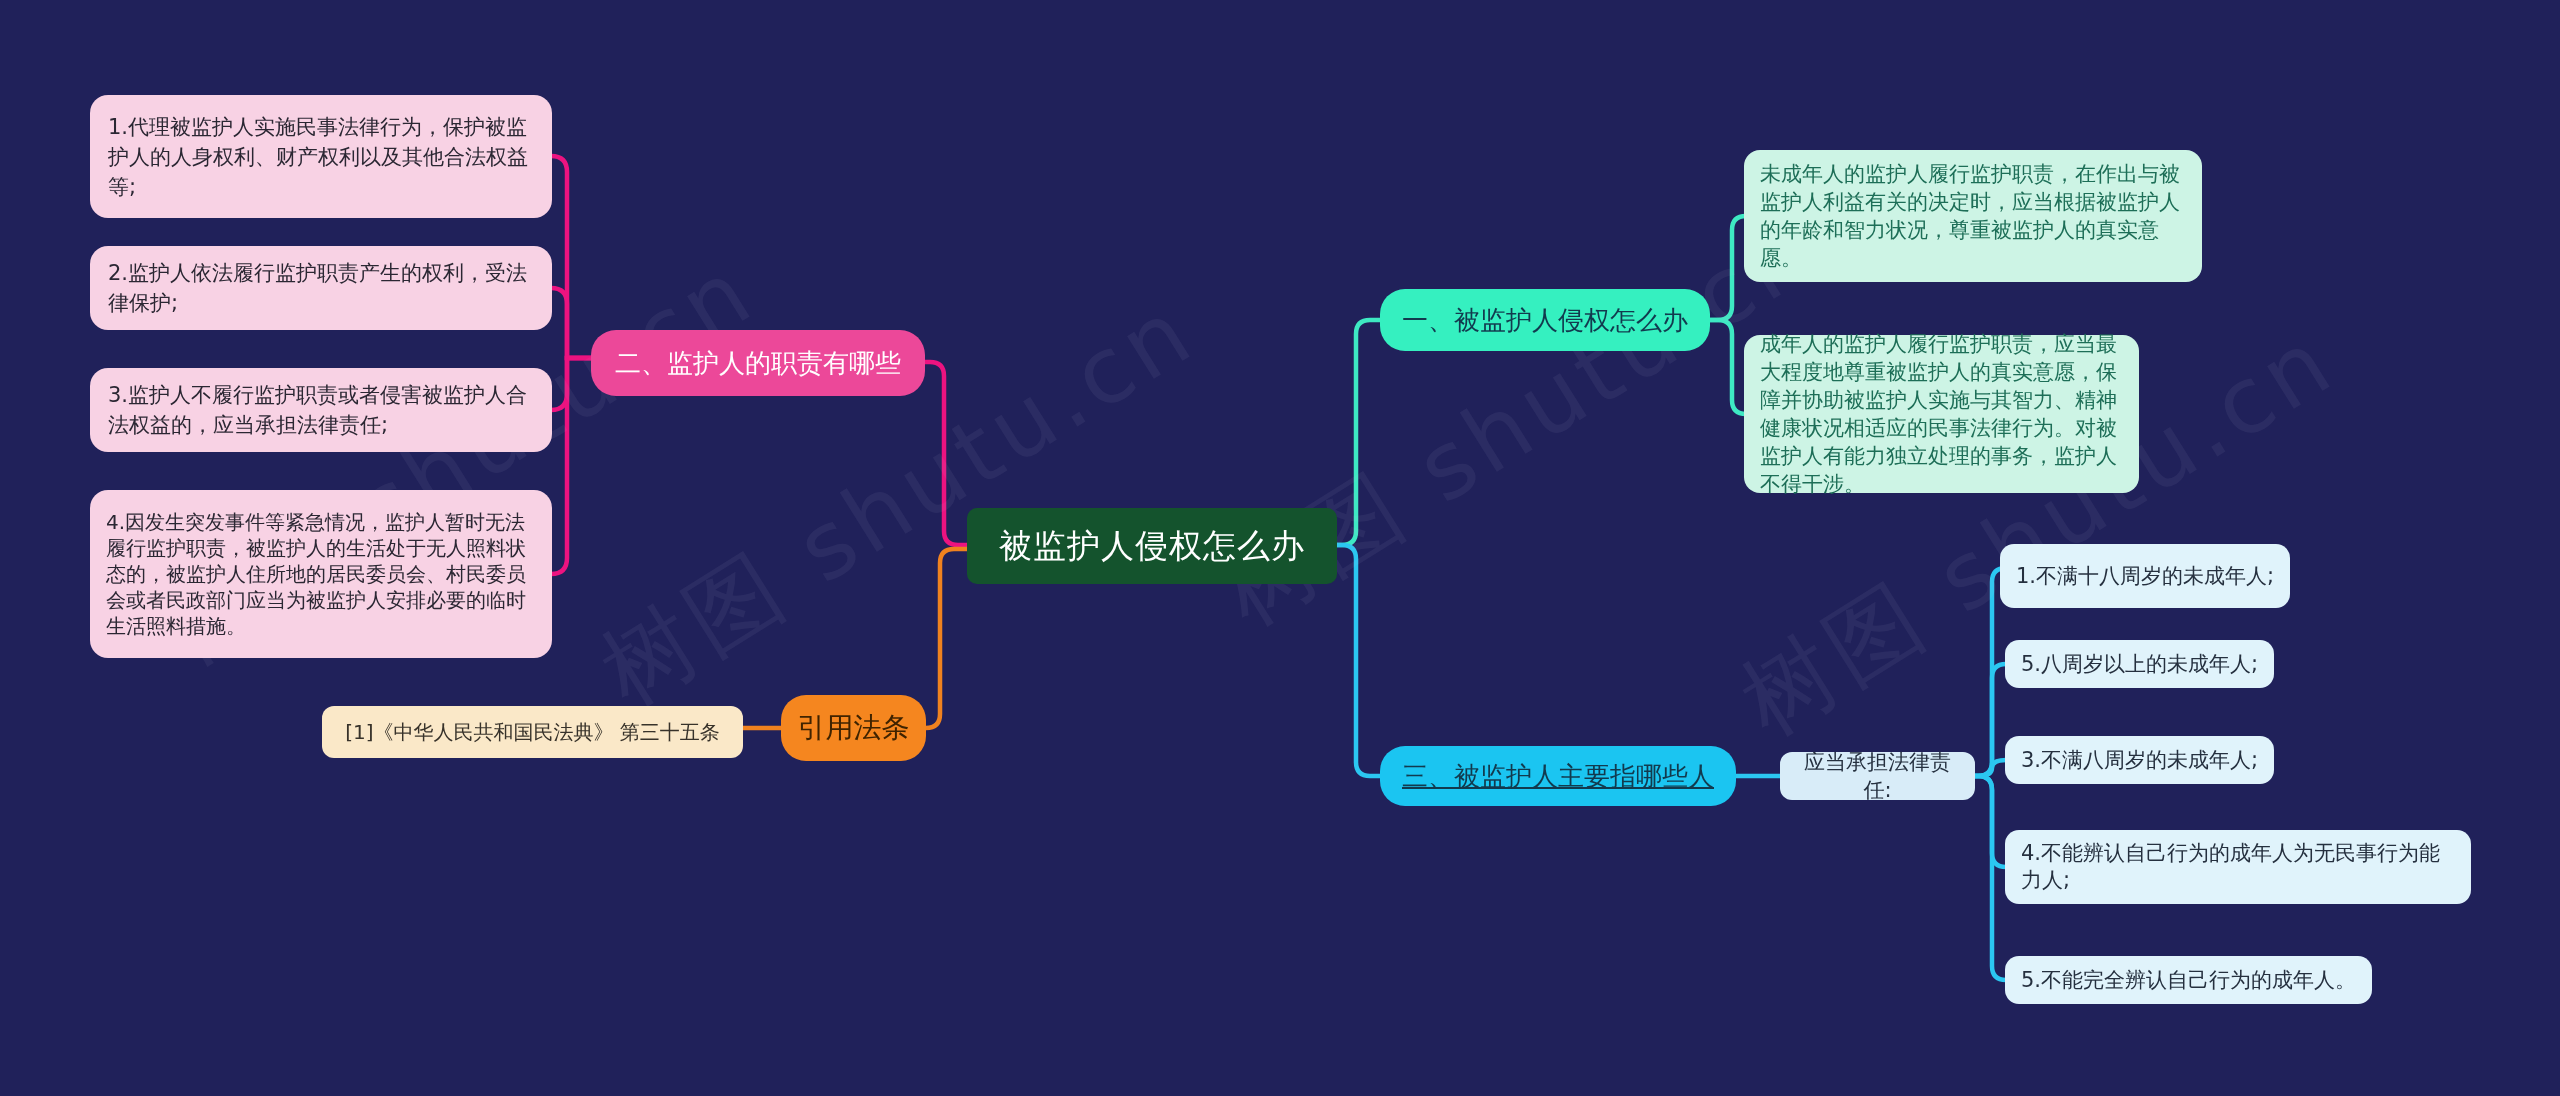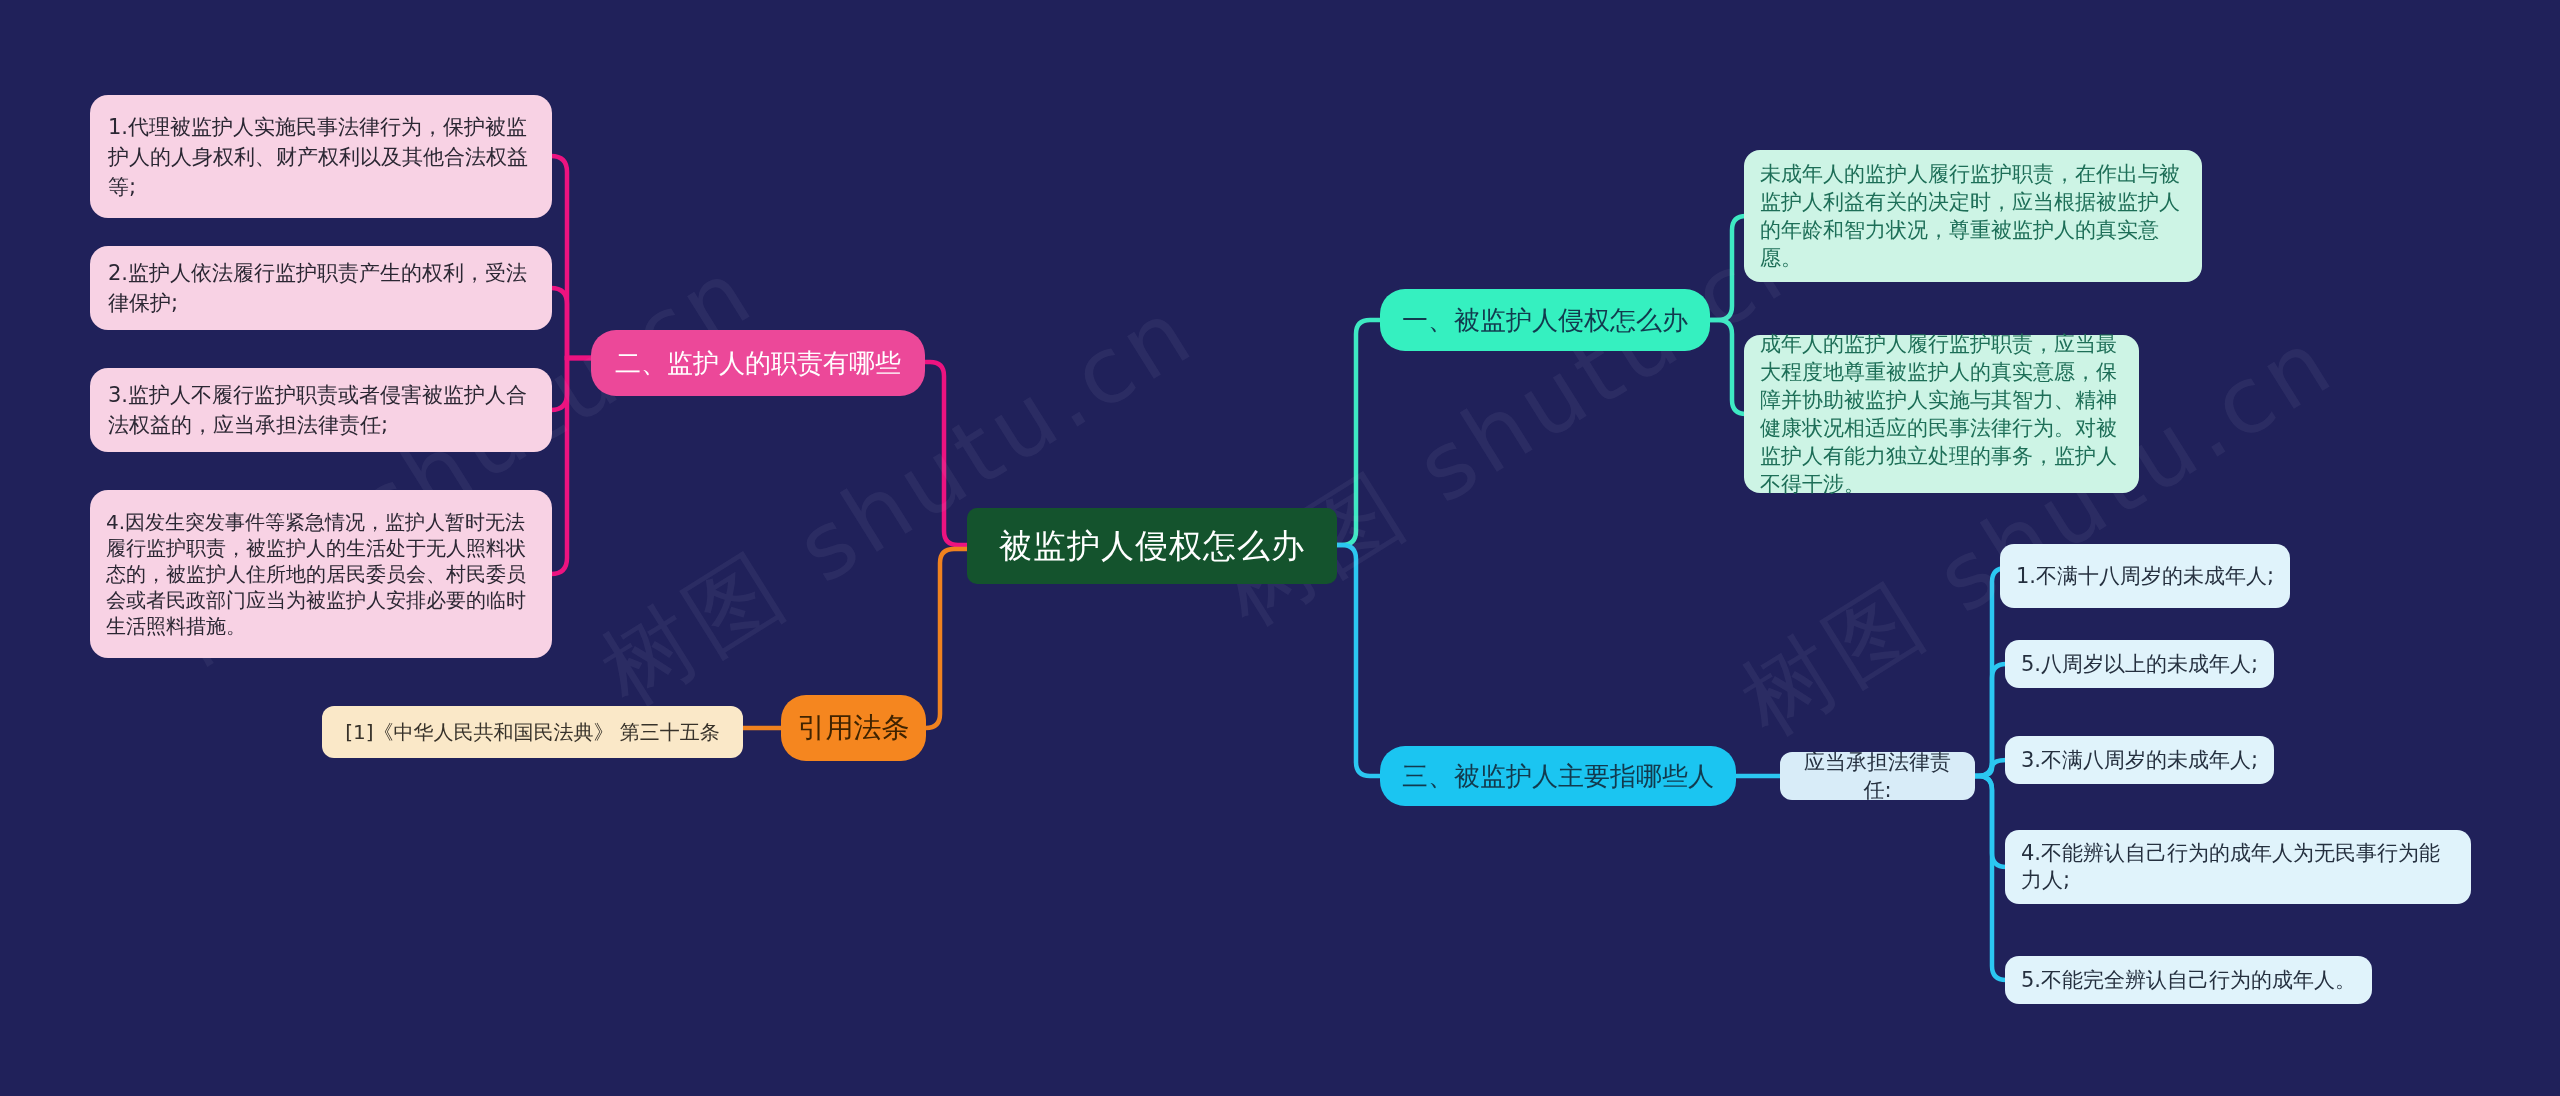--- a/index.html
+++ b/index.html
@@ -12,21 +12,21 @@
   .centered{justify-content:center;text-align:center;}
   
   .pink-leaf{
     background:#F8D2E4;color:#2B2733;border-radius:18px;
     font-size:21px;line-height:30px;padding:14px 18px;width:462px;
   }
   
   .topic{border-radius:25px;font-size:26px;}
   .topic-pink{background:#ec4899;color:#FFFFFF;}
   .topic-mint{background:#35F0C0;color:#123A4E;}
-  .topic-cyan{background:#1BC5F1;color:#123A4E;}
+  .topic-cyan{background:#1BC5F1;color:#123A4E;text-decoration:underline;}
   .topic-orange{background:#F5861F;color:#3F2300;font-size:28px;}
   .root-node{
     background:#14532d;color:#FFFFFF;border-radius:10px;
     font-size:33px;letter-spacing:1px;
   }
   .green-leaf{
     background:#CDF4E5;color:#1D6E57;border-radius:16px;
     font-size:21px;line-height:28px;padding:10px 16px;
   }
   .blue-leaf{

